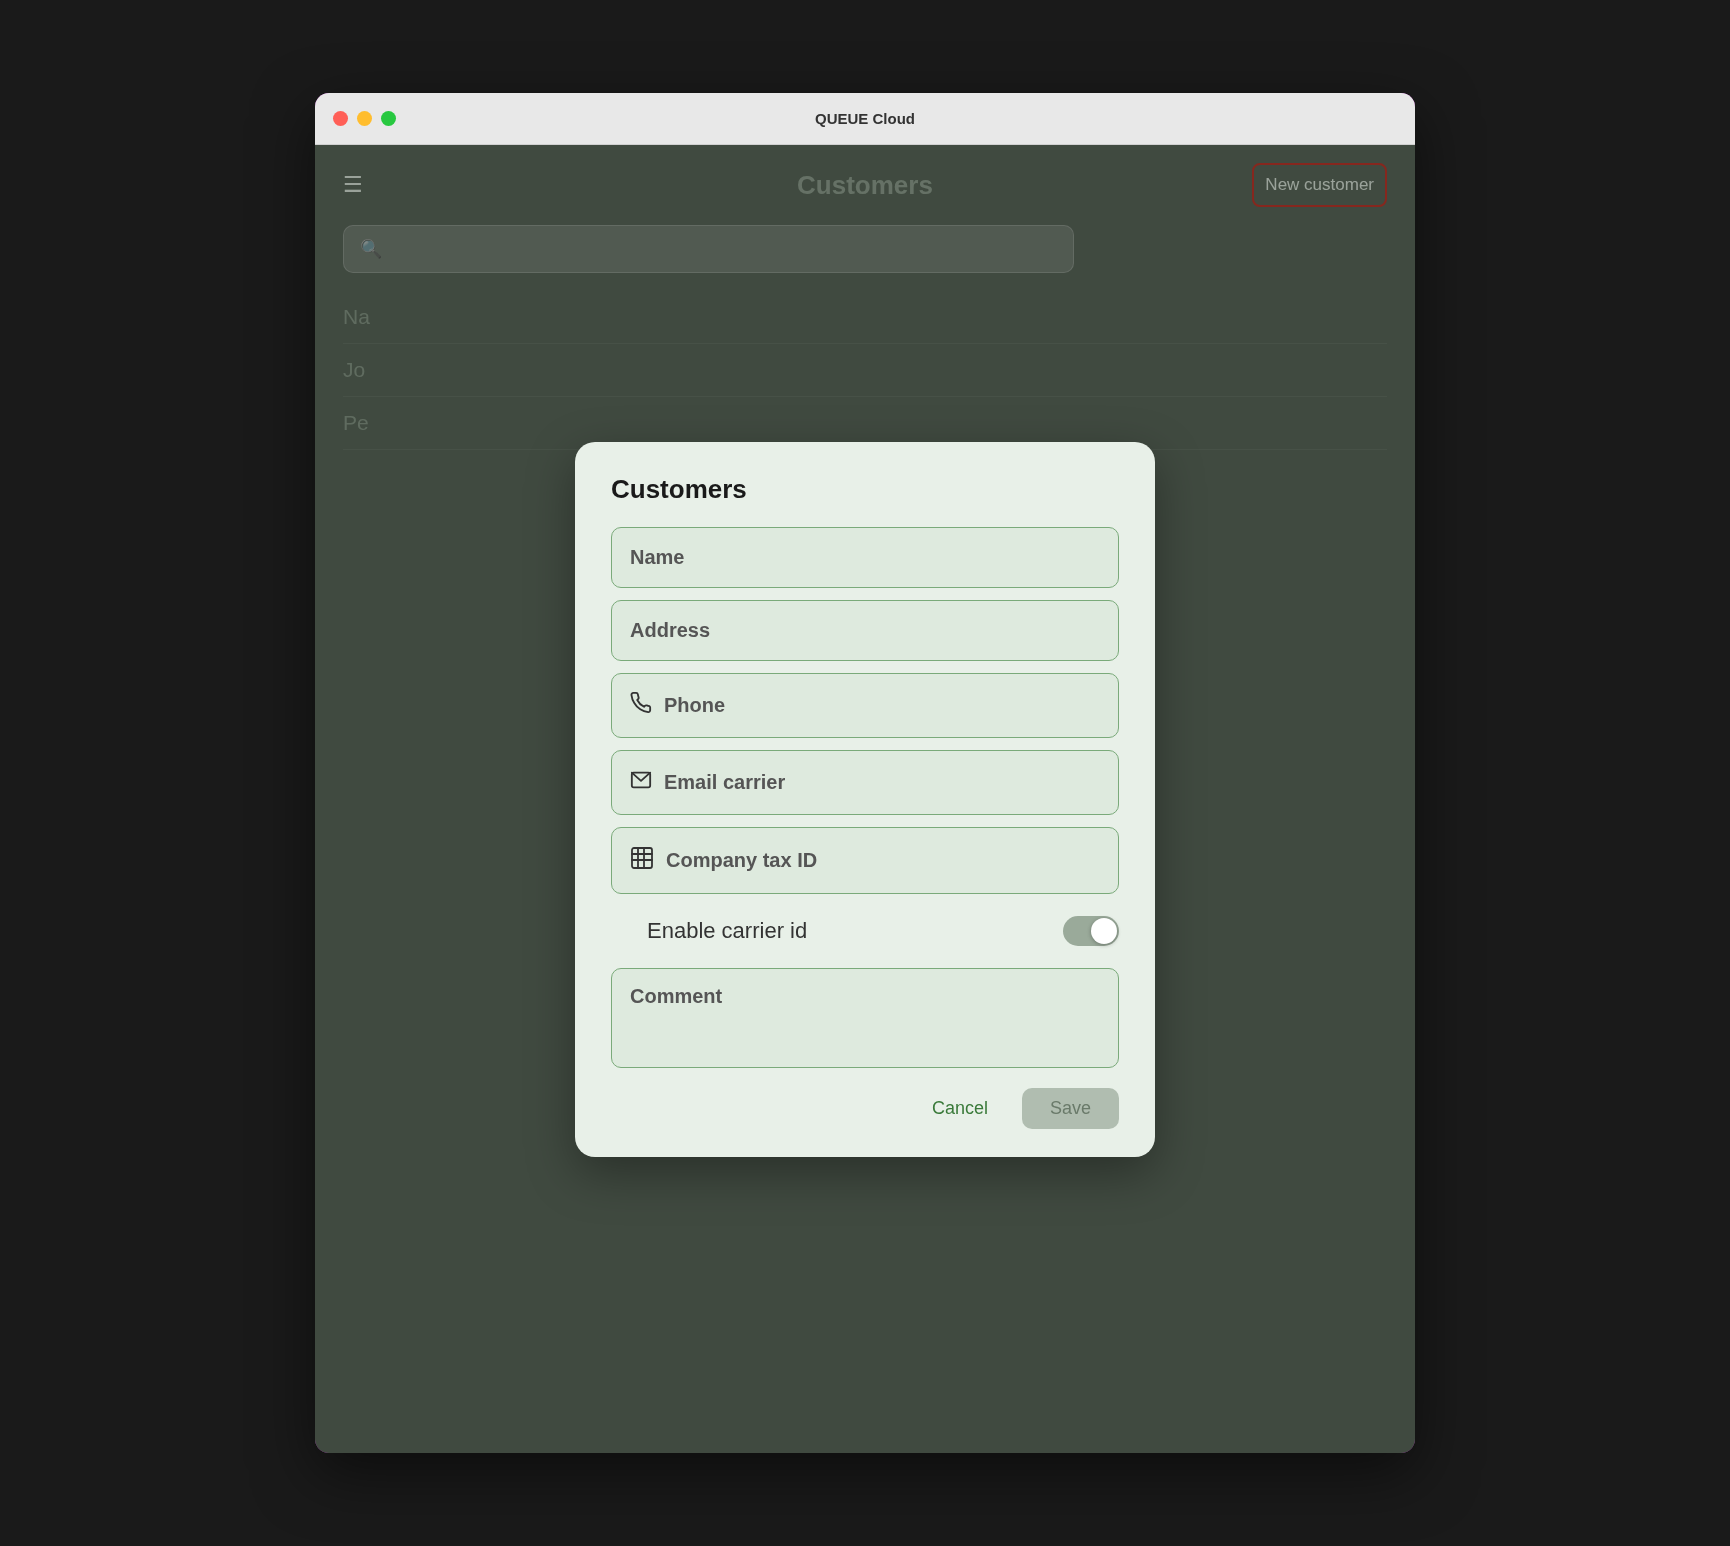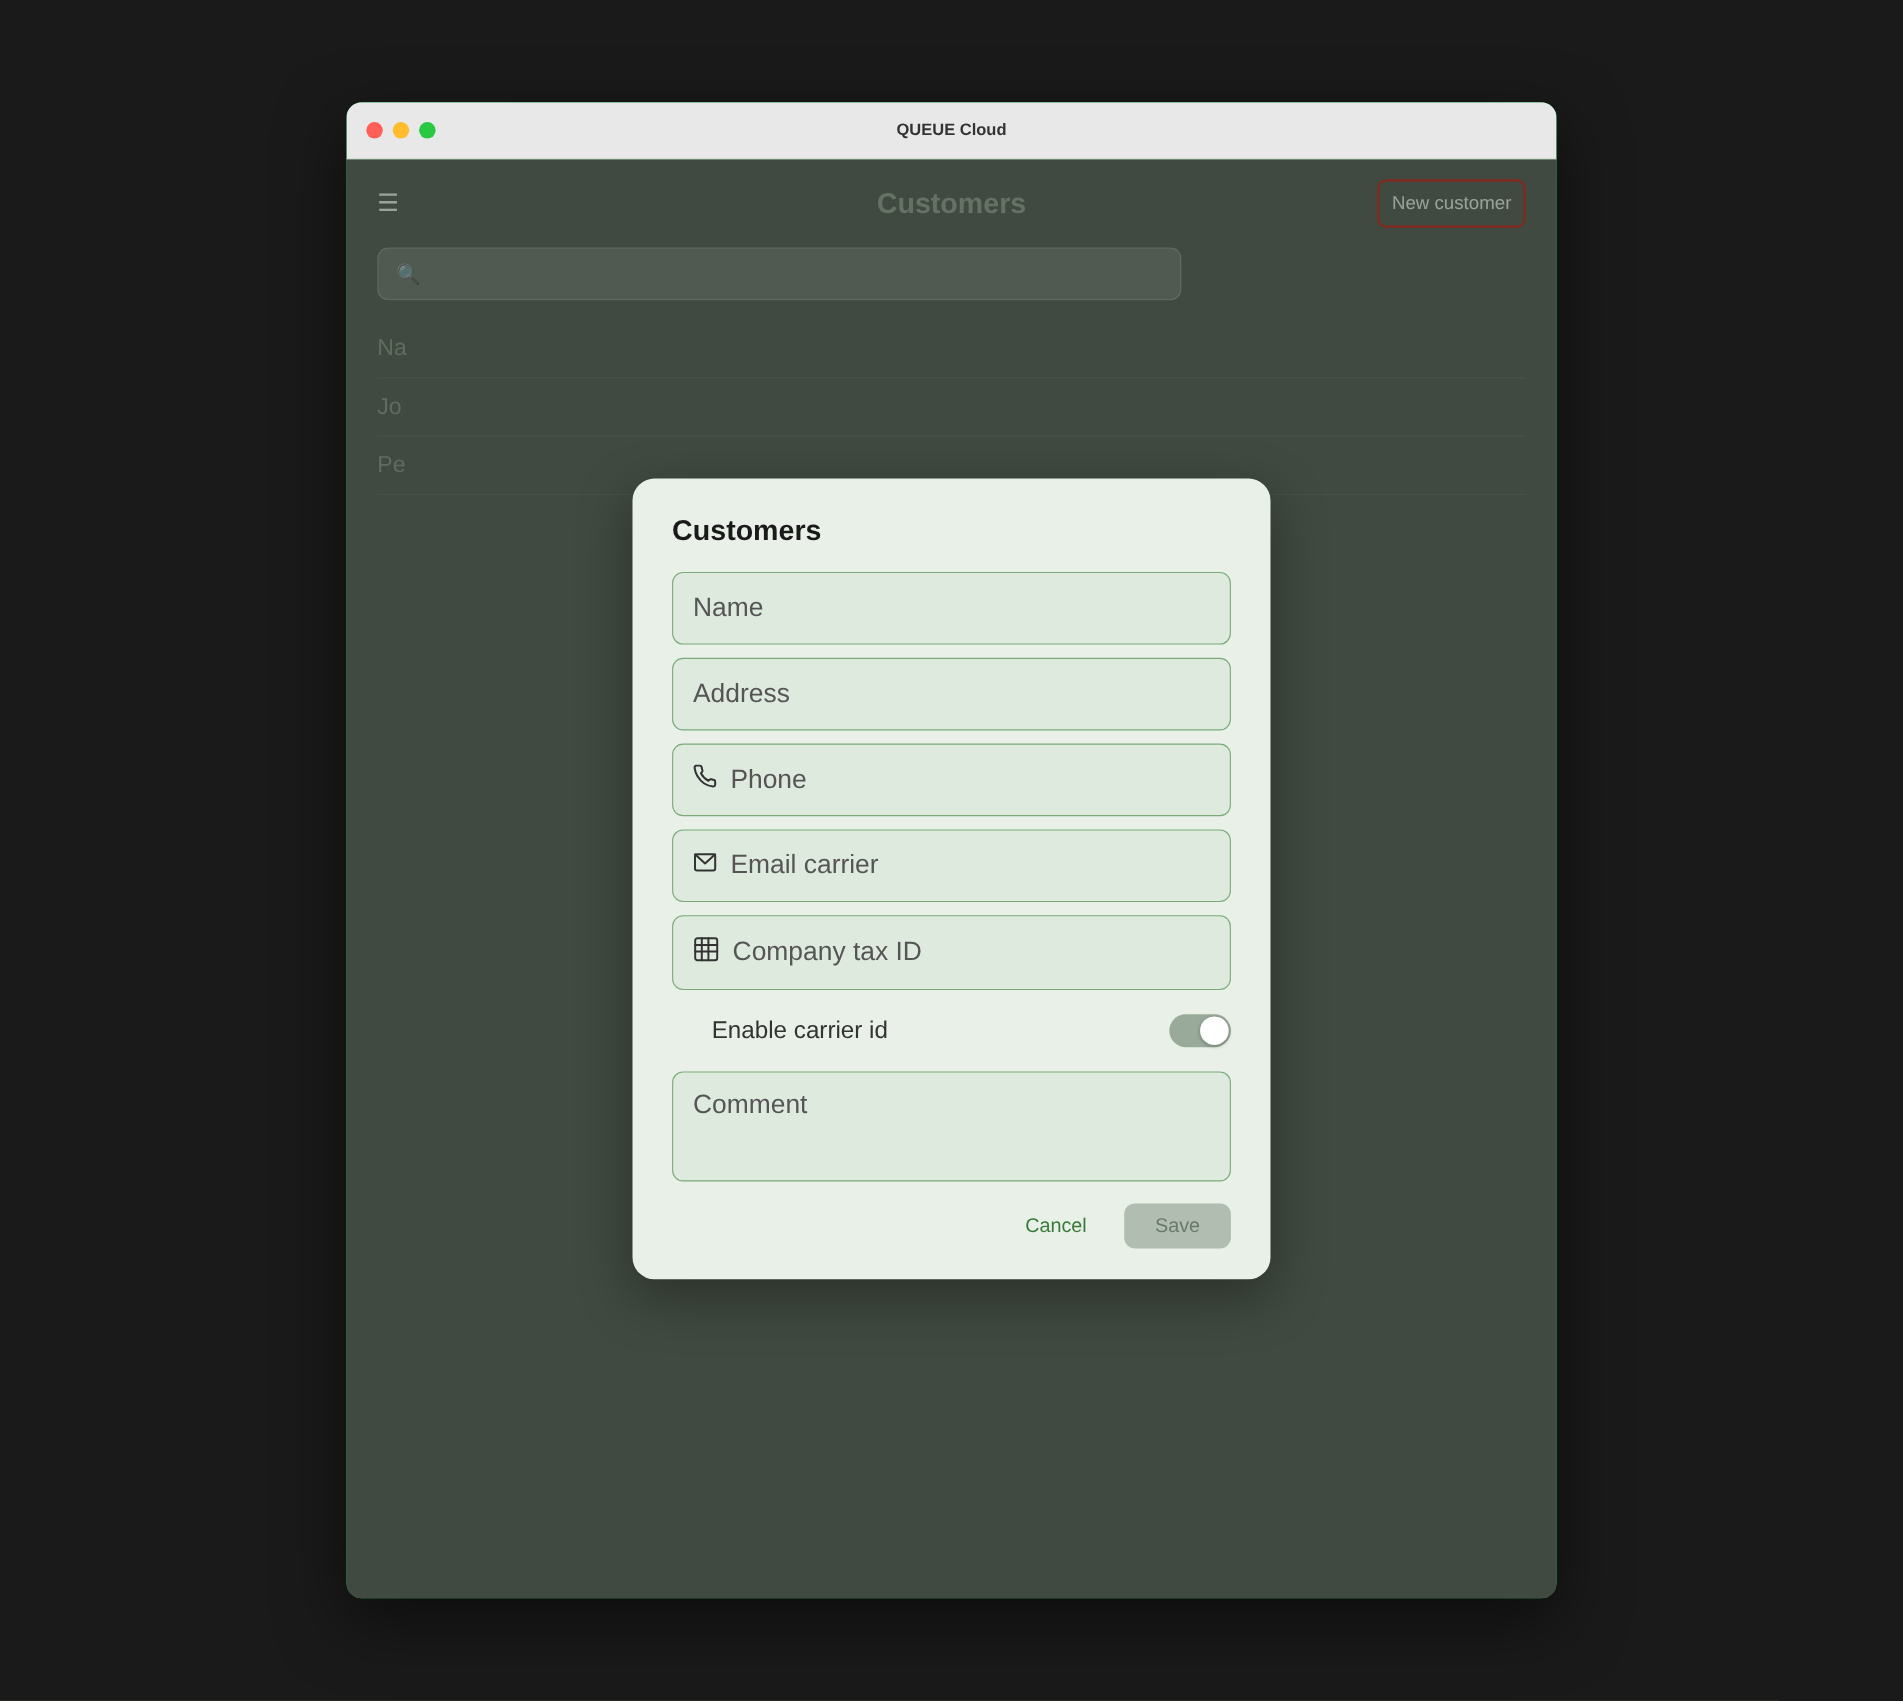--- a/index.html
+++ b/index.html
@@ -10,21 +10,21 @@
       align-items: center;
       justify-content: center;
       width: 1730px;
       height: 1546px;
       font-family: -apple-system, BlinkMacSystemFont, 'SF Pro Display', 'Helvetica Neue', sans-serif;
     }
 
     .mac-window {
       width: 1100px;
       height: 1360px;
-      background: #22c55e;
+      background: #a21caf;
       border-radius: 14px;
       overflow: hidden;
       box-shadow: 0 20px 60px rgba(0,0,0,0.5);
       display: flex;
       flex-direction: column;
       position: relative;
     }
 
     .titlebar {
       background: #e8e8e8;
@@ -166,22 +166,23 @@
       border-radius: 10px;
       padding: 18px 18px;
       margin-bottom: 12px;
       display: flex;
       align-items: center;
       gap: 12px;
       min-height: 60px;
     }
 
     .form-field-label {
-      font-size: 24px;
+      font-size: 20px;
       color: #555;
+      font-weight: bold;
     }
 
     .field-icon {
       font-size: 20px;
       color: #333;
       flex-shrink: 0;
     }
 
     .toggle-row {
       display: flex;

